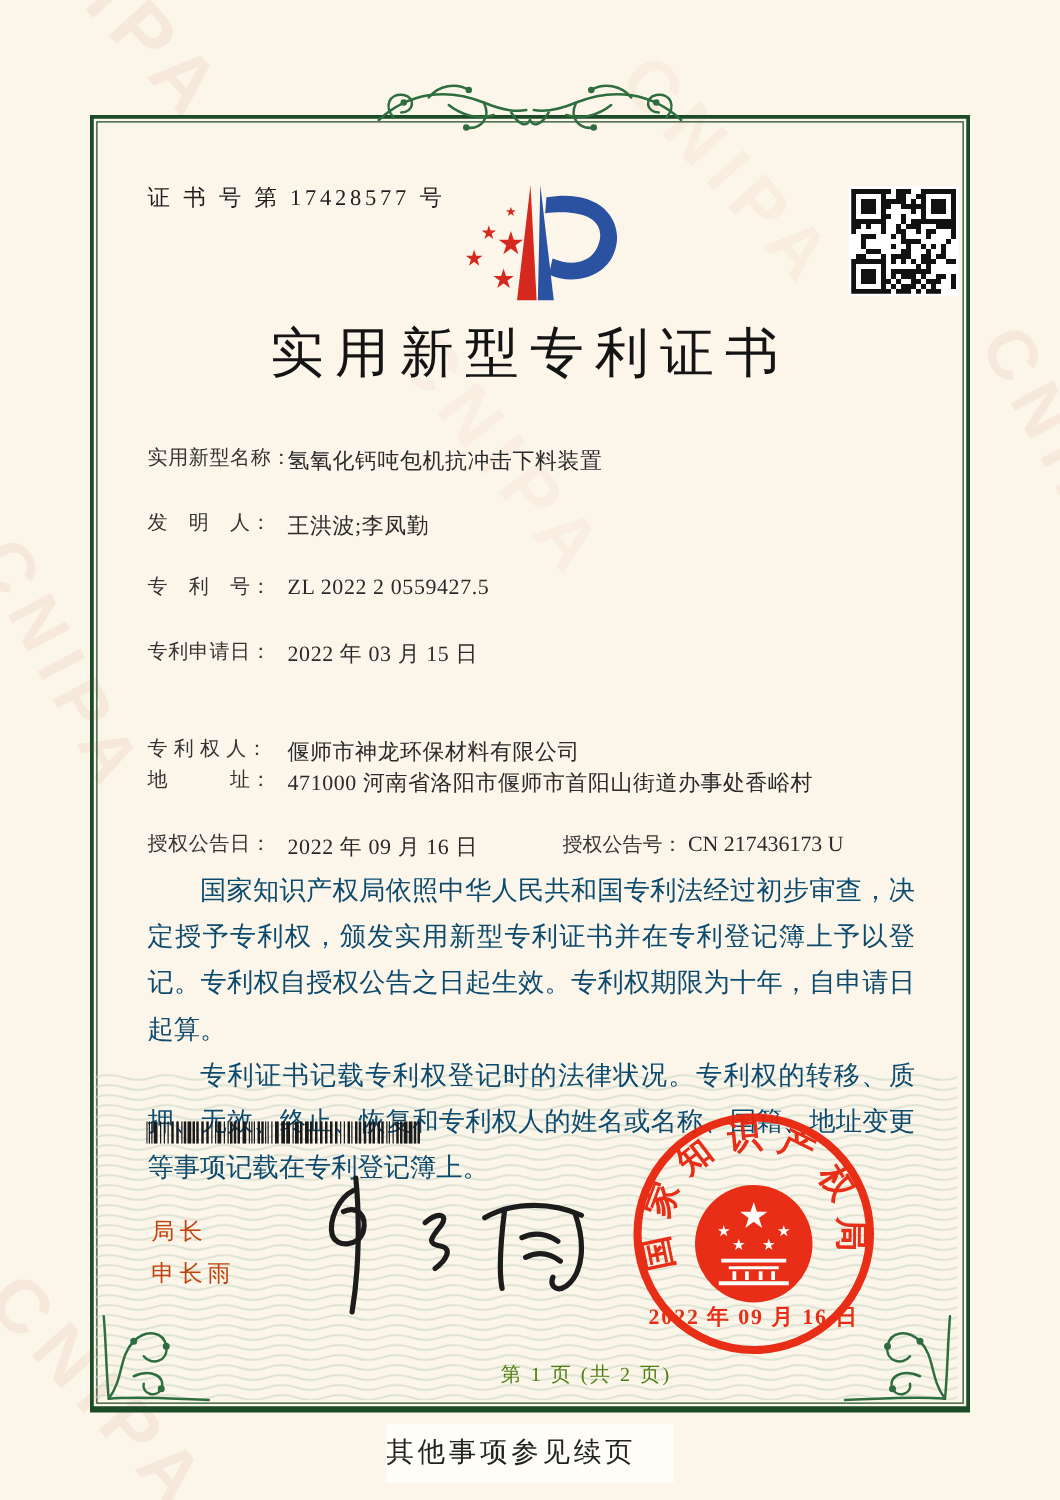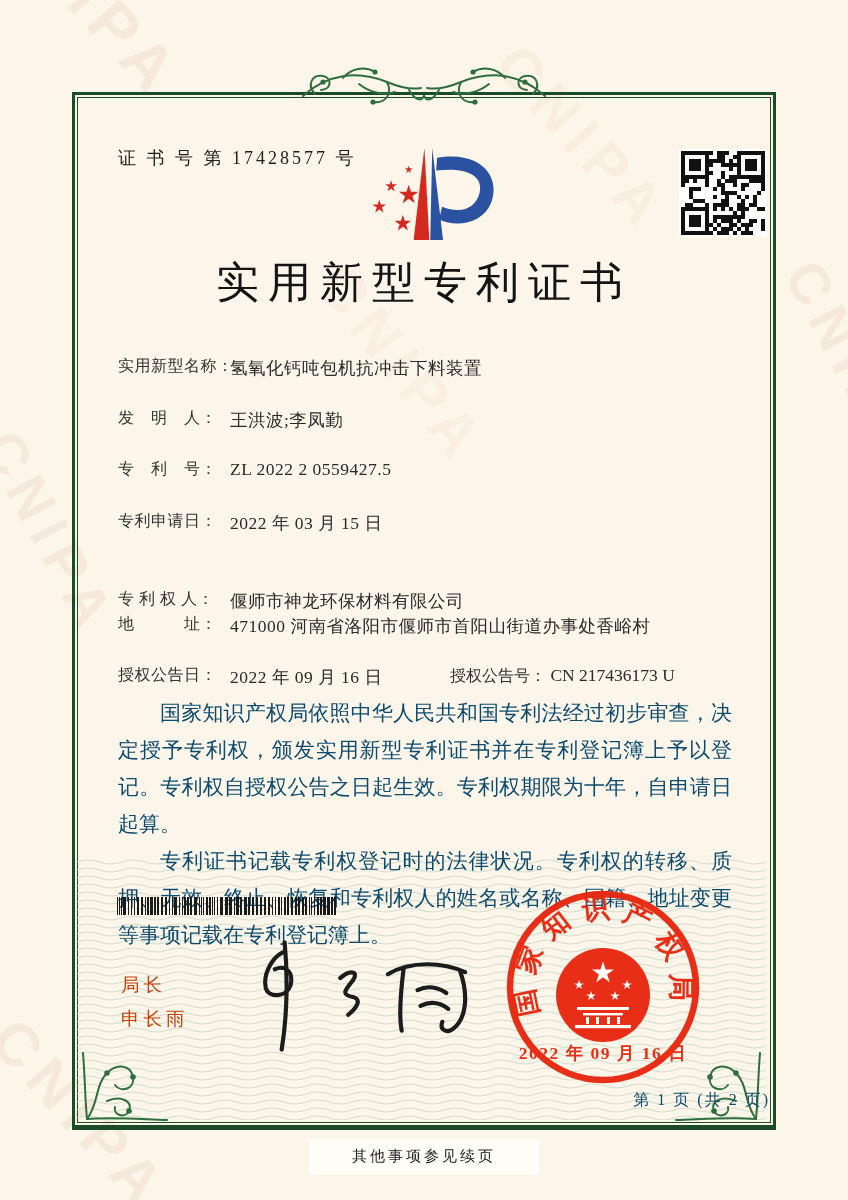--- a/index.html
+++ b/index.html
@@ -37,26 +37,26 @@
   .field .val{position:absolute;left:112px;top:0;letter-spacing:.5px;}
   .grant-no{position:absolute;left:332px;top:0;}
   .grant-no .lbl2{font-size:16px;color:#333;}
   .paras{position:absolute;left:118px;top:696px;width:614px;font-size:21px;line-height:37px;
          color:#0c4a6e;text-align:justify;font-family:Liberation Mono, monospace;}
   .paras p{margin:0;text-indent:2em;}
   .barcode{position:absolute;left:117px;top:897px;width:222px;height:18px;}
   .officer{position:absolute;left:121px;font-size:18.5px;letter-spacing:4px;color:#c2410c;}
   .signature{position:absolute;left:243px;top:938px;width:238px;height:116px;}
   .seal{position:absolute;left:502px;top:886px;width:202px;height:202px;opacity:.95;}
-  .page-num{position:absolute;left:72px;top:1090px;width:698px;text-align:right;
-            font-size:16px;letter-spacing:2px;color:#0c4a6e;}
+  .page-num{position:absolute;left:72px;top:1090px;width:698px;text-align:center;
+            font-size:16px;letter-spacing:2px;color:#4d7c0f;padding-left:48px;}
   .cont-note{
     position:absolute;left:0;right:0;top:1139px;margin:0 auto;width:230px;
-    background:#fffdf7;text-align:center;padding:8px 0 9px;
-    font-size:15px;letter-spacing:3px;color:#222;z-index:3;
+    background:#fffdf7;text-align:left;padding:8px 0 9px;
+    font-size:22px;letter-spacing:3px;color:#222;z-index:3;
   }
 </style>
 </head>
 <body>
 
 <span class="wm" style="left:-34px;top:-40px;font-size:64px;transform:rotate(48deg);">CNIPA</span>
 <span class="wm" style="left:470px;top:104px;font-size:58px;transform:rotate(48deg);color:rgba(213,156,124,0.10);">CNIPA</span>
 <span class="wm" style="left:286px;top:330px;font-size:60px;transform:rotate(52deg);color:rgba(213,156,124,0.08);">CNIPA</span>
 <span class="wm" style="left:742px;top:330px;font-size:56px;transform:rotate(62deg);">CNIPA</span>
 <span class="wm" style="left:-60px;top:500px;font-size:56px;transform:rotate(62deg);">CNIPA</span>

